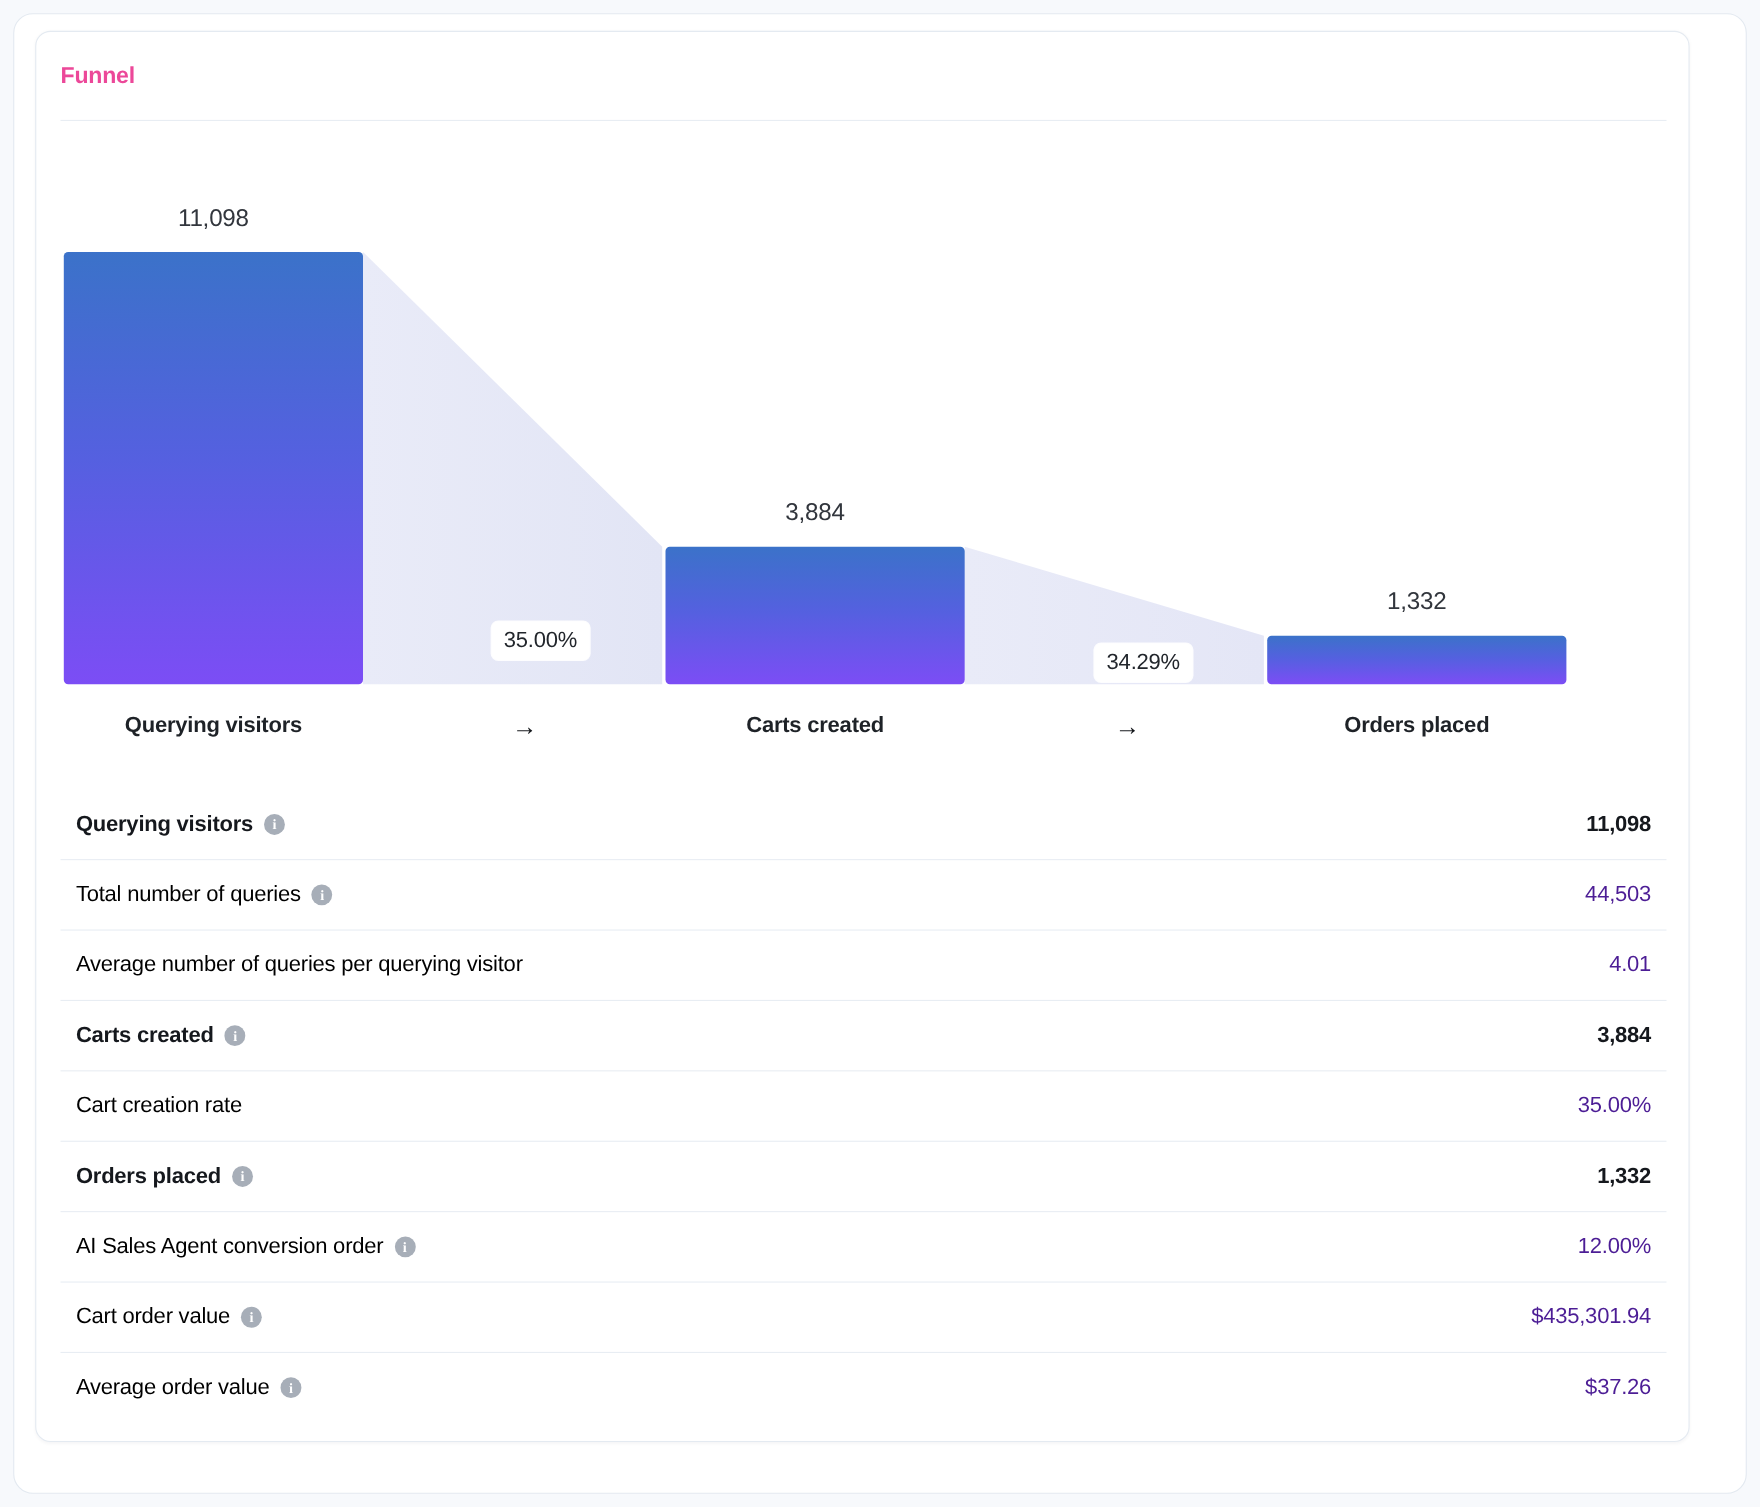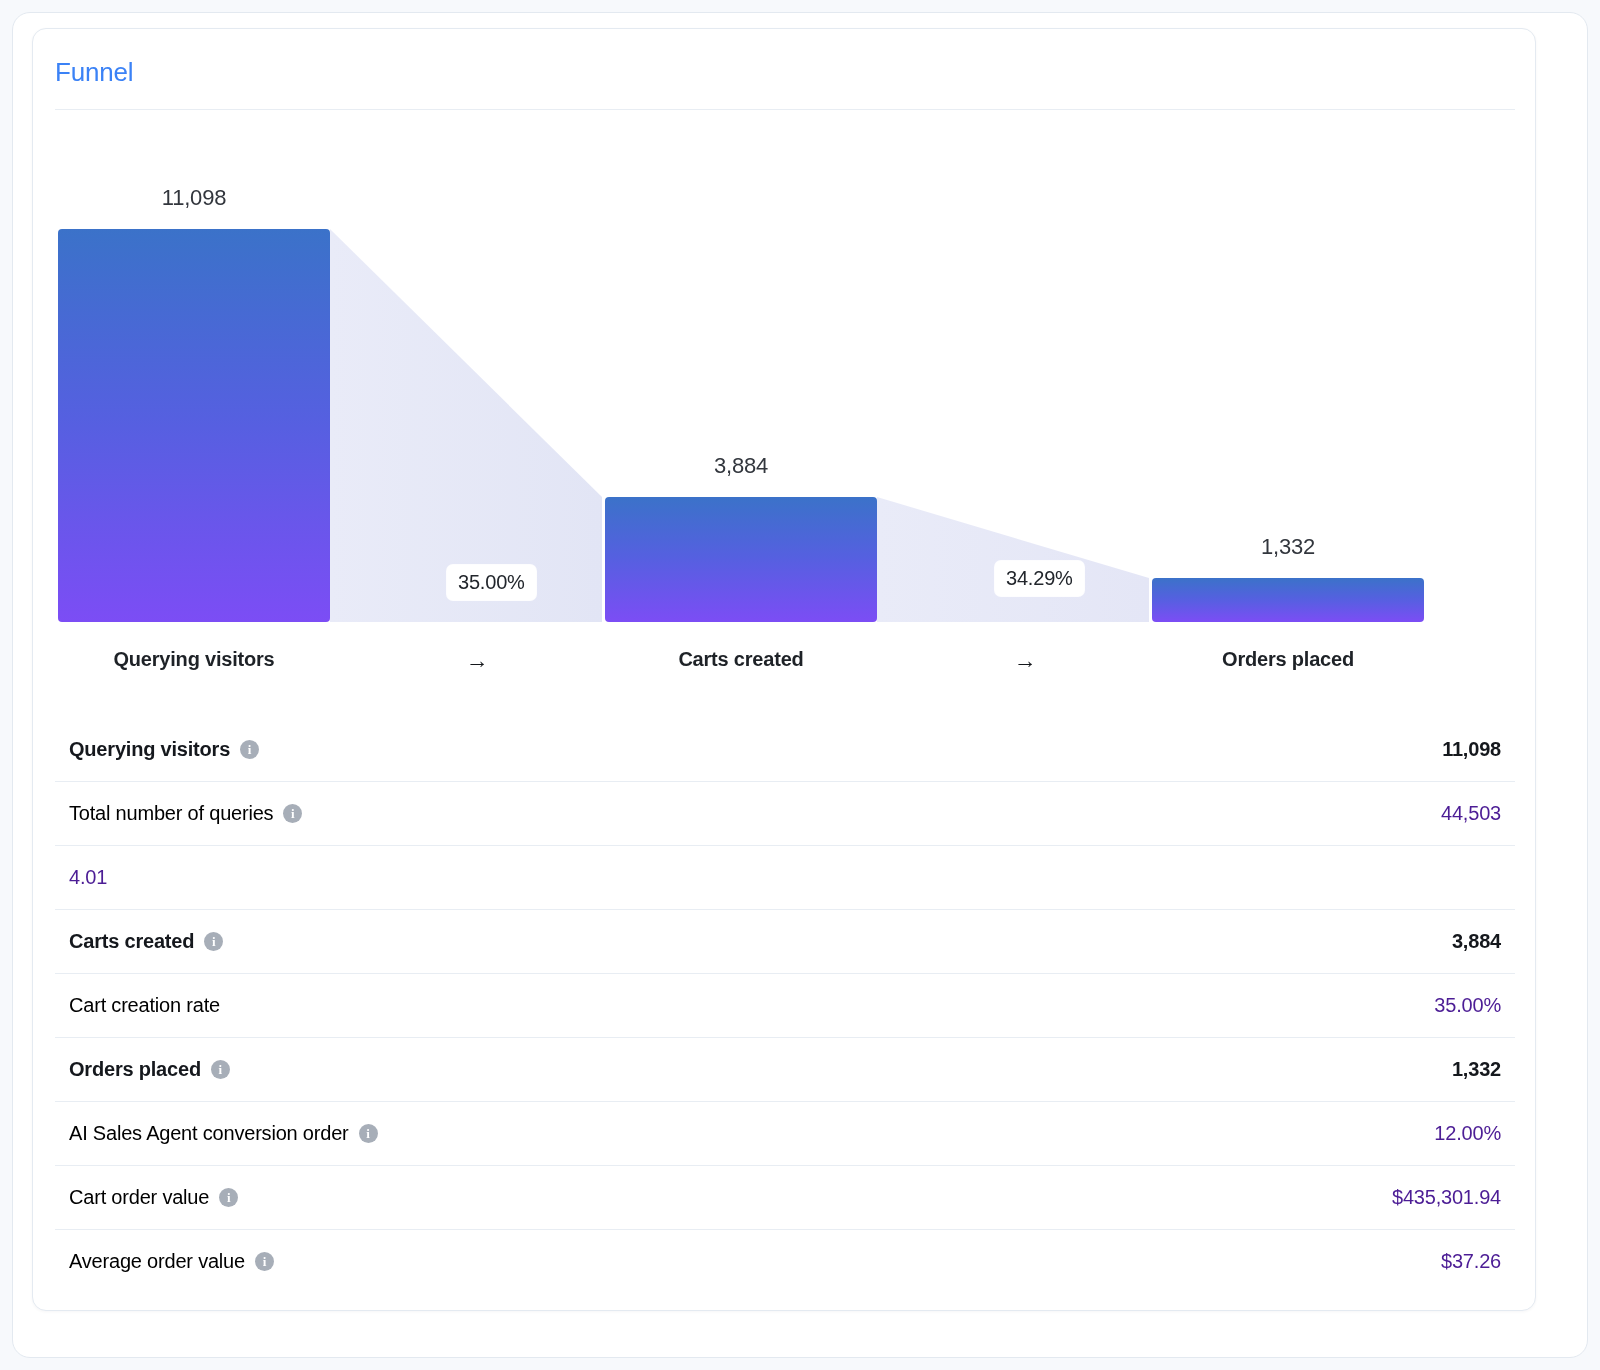--- a/index.html
+++ b/index.html
@@ -41,23 +41,23 @@
     border: 1px solid #e4eaf1;
     border-radius: 14px;
     box-shadow: 0 1px 3px rgba(16,24,40,0.04);
     overflow: hidden;
   }
 
   .card-title {
     position: absolute;
     left: 22px;
     top: 28px;
-    font-size: 26px;
-    font-weight: normal;
-    color: #3b82f6;
+    font-size: 21px;
+    font-weight: bold;
+    color: #ec4899;
     letter-spacing: -0.2px;
   }
 
   .title-divider {
     position: absolute;
     left: 22px;
     top: 80px;
     width: 1460px;
     height: 1px;
     background: #e8edf3;
@@ -240,21 +240,21 @@
         </svg>
 
         <div class="bar-value" style="left:3px; top:56px; width:272px;">11,098</div>
 
         <div class="bar-value" style="left:550px; top:324px; width:272px;">3,884</div>
 
         <div class="bar-value" style="left:1097px; top:405px; width:272px;">1,332</div>
 
         <div class="pct-badge" style="left:392px; top:436px;">35.00%</div>
 
-        <div class="pct-badge" style="left:940px; top:432px;text-align:center;">34.29%</div>
+        <div class="pct-badge" style="left:940px; top:456px;text-align:center;">34.29%</div>
       </div>
 
       <div class="axis-row">
         <div class="axis-label" style="left:3px; width:272px;">Querying visitors</div>
 
         <div class="axis-arrow" style="left:392px; width:60px;">→</div>
 
         <div class="axis-label" style="left:550px; width:272px;">Carts created</div>
 
         <div class="axis-arrow" style="left:940px; width:60px;">→</div>
@@ -275,20 +275,24 @@
 
       <div class="metric-row">
         <div class="metric-left">
           <span class="metric-label">Total number of queries</span>
           <span class="info-icon">i</span>
         </div>
         <div class="metric-value">44,503</div>
       </div>
 
       <div class="metric-row">
+        <div class="metric-left">
+          <span class="metric-label">Average number of queries per querying visitor</span>
+
+        </div>
         <div class="metric-value">4.01</div>
       </div>
 
       <div class="metric-row bold">
         <div class="metric-left">
           <span class="metric-label">Carts created</span>
           <span class="info-icon">i</span>
         </div>
         <div class="metric-value">3,884</div>
       </div>

